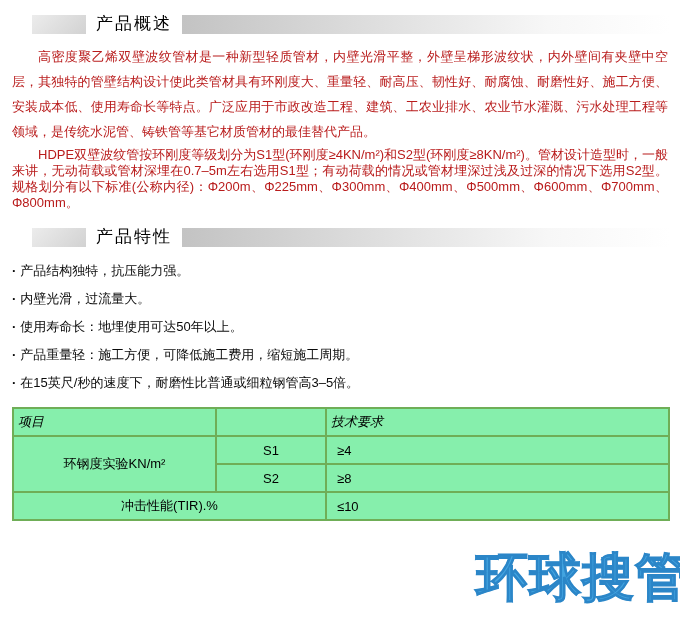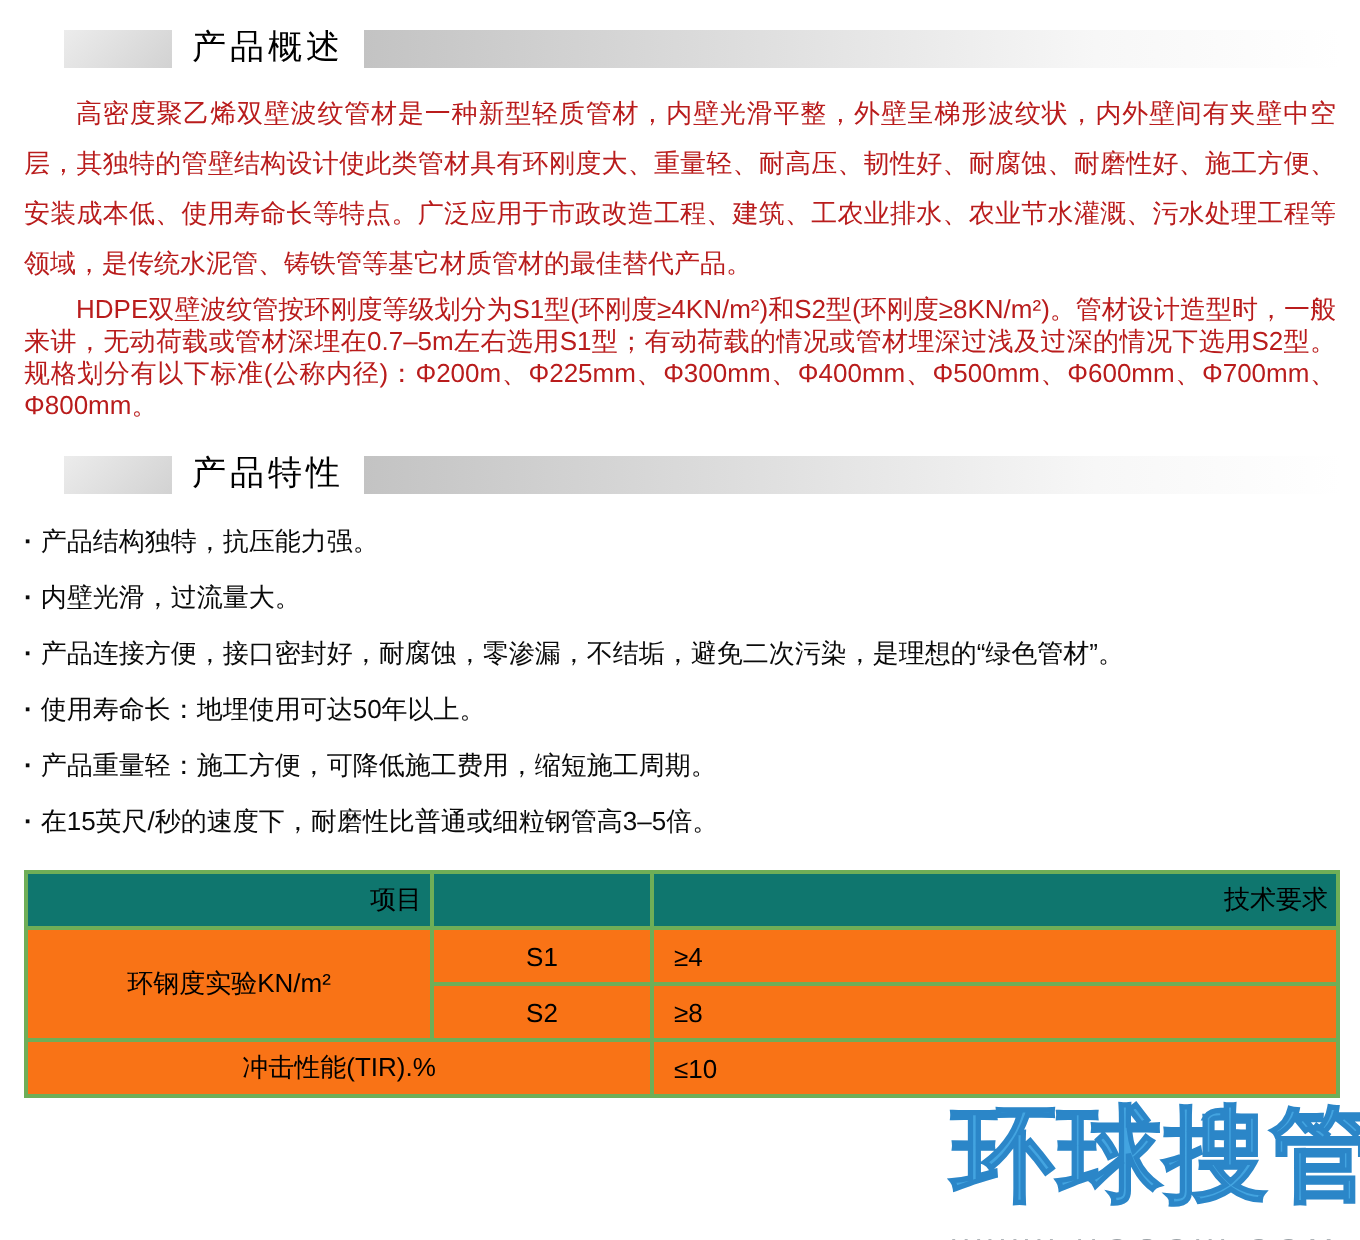--- a/index.html
+++ b/index.html
@@ -43,23 +43,23 @@
   
   table.phys{
     width:656px;margin:8px 2px 0 2px;border-collapse:collapse;table-layout:fixed;
     font-size:13px;color:#000;
   }
   table.phys col.c1{width:203px;}
   table.phys col.c2{width:110px;}
   table.phys col.c3{width:343px;}
   table.phys td,table.phys th{
     border:2px solid #6fae57;height:24px;padding:1px 4px;
-    font-weight:normal;background:#f97316;
+    font-weight:normal;background:#86efac;
   }
-  table.phys tr.head td{background:#0f766e;text-align:right;}
+  table.phys tr.head td{background:#86efac;text-align:left;font-style:italic;}
   table.phys td.cc{text-align:center;}
   table.phys td.req{text-align:left;padding-left:10px;}
 
   
   .watermark{position:absolute;left:476px;top:543px;width:200px;pointer-events:none;}
   .wm-name{
     font-size:52px;font-weight:bold;letter-spacing:1px;white-space:nowrap;
     color:#43a4e0;
     text-shadow:
       1px 1px 0 #ffffff,-1px -1px 0 #ffffff,1px -1px 0 #ffffff,-1px 1px 0 #ffffff,
@@ -87,21 +87,20 @@
 
   <section style="margin-top:14px;">
     <div class="sec-header">
       <span class="sq"></span>
       <h2>产品特性</h2>
       <span class="bar"></span>
     </div>
     <ul class="features">
       <li>产品结构独特，抗压能力强。</li>
       <li>内壁光滑，过流量大。</li>
-      <li>产品连接方便，接口密封好，耐腐蚀，零渗漏，不结垢，避免二次污染，是理想的“绿色管材”。</li>
       <li>使用寿命长：地埋使用可达50年以上。</li>
       <li>产品重量轻：施工方便，可降低施工费用，缩短施工周期。</li>
       <li>在15英尺/秒的速度下，耐磨性比普通或细粒钢管高3–5倍。</li>
     </ul>
   </section>
 
   <section style="margin-top:10px;">
 
     <table class="phys">
       <colgroup>

